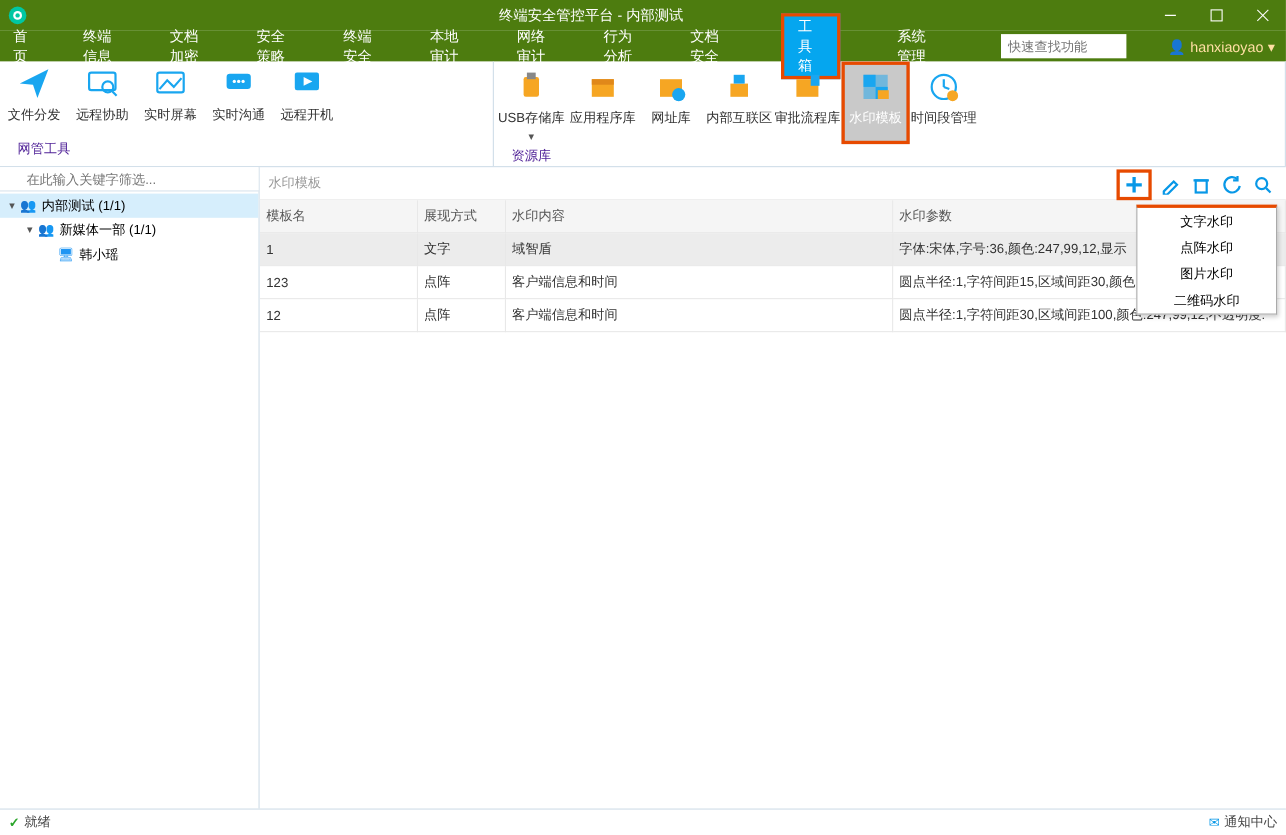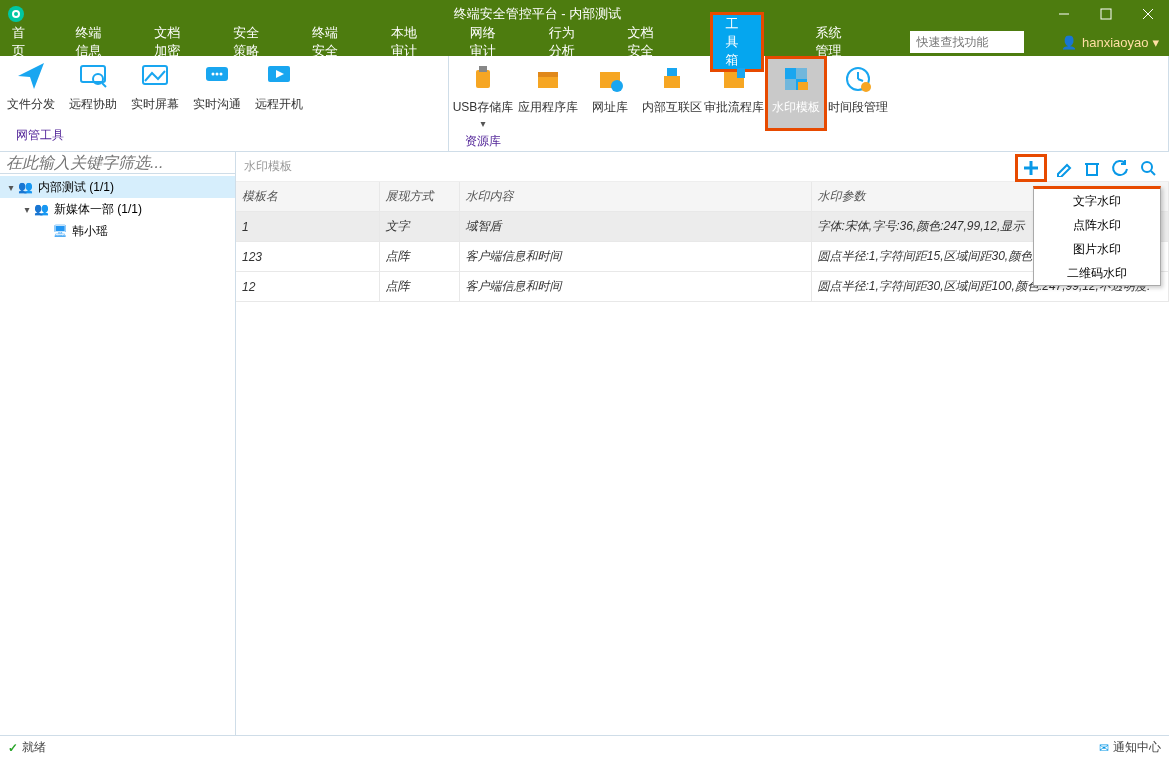--- a/index.html
+++ b/index.html
@@ -23,33 +23,33 @@
 .ribbon .tool { display: flex; flex-direction: column; align-items: center; justify-content: center; width: 62px; cursor: pointer; font-size: 12px; padding-top: 4px; }
 .ribbon .tool.selected { background: #c9c9c9; border: 3px solid #e74a00; }
 .ribbon .tool .ico { width: 32px; height: 32px; display: flex; align-items: center; justify-content: center; }
 .ribbon .tool .lbl { margin-top: 4px; color: #333; }
 .ribbon .tool.selected .lbl { color: #fff; }
 .ribbon .tool .arrow { color: #555; font-size: 10px; margin-top: 2px; height: 10px; }
 .ribbon .grouplabel { color: #4c1d95; font-size: 12px; padding: 2px 16px 4px; }
 .midrow { display: flex; height: calc(100% - 28px - 28px - 96px - 24px); }
 .sidebar { width: 236px; border-right: 1px solid #cfdde8; display: flex; flex-direction: column; }
 .sidebar .filter { height: 22px; border-bottom: 1px solid #cfdde8; }
-.sidebar .filter input { width: 100%; height: 100%; padding: 0 6px; border: none; color: #888; font-size: 16px; font-style: italic; }
+.sidebar .filter input { width: 100%; height: 100%; padding: 0 24px; border: none; color: #888; font-size: 12px; }
 .sidebar .tree { flex: 1; overflow: auto; padding: 2px 0; }
 .sidebar .node { display: flex; align-items: center; height: 22px; cursor: pointer; }
 .sidebar .node.selected { background: #d6eefc; }
 .sidebar .arrow { width: 14px; text-align: center; color: #555; font-size: 10px; }
 .sidebar .ico { width: 16px; display: flex; justify-content: center; color: #2196f3; }
 .sidebar .lbl { margin-left: 4px; }
 .main { flex: 1; display: flex; flex-direction: column; position: relative; }
 .main .crumb { height: 30px; display: flex; align-items: center; padding: 0 8px; color: #999; border-bottom: 1px solid #eee; position: relative; }
 .main .toolbar { position: absolute; right: 10px; top: 2px; display: flex; gap: 6px; align-items: center; }
 .main .toolbar .tbtn { width: 22px; height: 22px; display: flex; align-items: center; justify-content: center; cursor: pointer; color: #0898e7; }
 .main .plusbox { border: 3px solid #e74a00; padding: 0 2px; }
-.main .table { border-collapse: collapse; width: 100%; table-layout: fixed; font-style: italic; }
+.main .table { border-collapse: collapse; width: 100%; table-layout: fixed; }
 .main .table th, .main .table td { border-bottom: 1px solid #e8e8e8; border-right: 1px solid #e8e8e8; text-align: left; padding: 6px 6px; font-size: 12px; font-weight: normal; color: #333; overflow: hidden; white-space: nowrap; text-overflow: ellipsis; }
 .main .table thead th { background: #f5f5f5; color: #555; }
 .main .table tr.sel td { background: #ececec; }
 .dropdown { position: absolute; right: 8px; top: 186px; width: 128px; background: #fff; border: 1px solid #aaa; box-shadow: 2px 2px 4px rgba(0,0,0,.2); z-index: 10; border-top: 3px solid #e74a00; }
 .dropdown .opt { height: 24px; display: flex; align-items: center; justify-content: center; cursor: pointer; font-size: 12px; }
 .statusbar { height: 24px; border-top: 1px solid #cfdde8; display: flex; align-items: center; font-size: 12px; color: #444; padding: 0 8px; }
 .statusbar .spacer { flex: 1; }
 .ck { color: #2aa52a; font-weight: bold; margin-right: 4px; }
 </style>
 </head>

